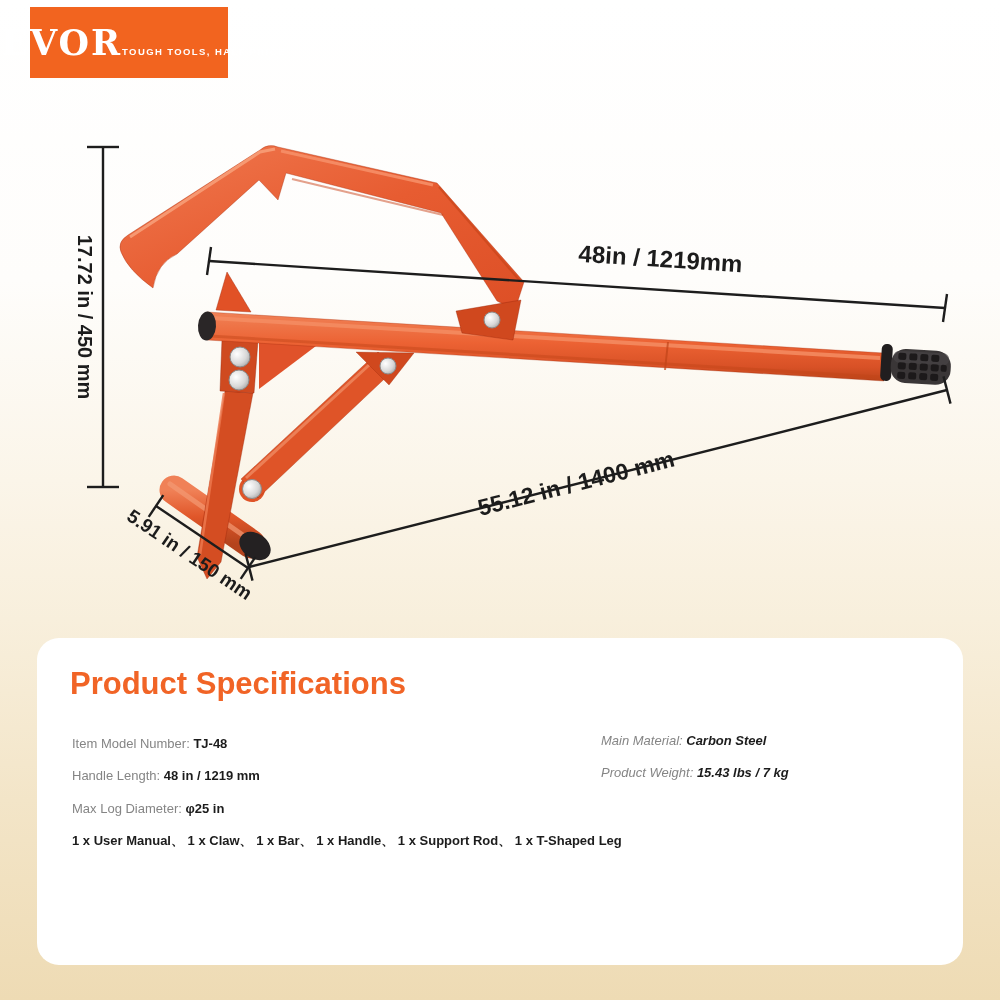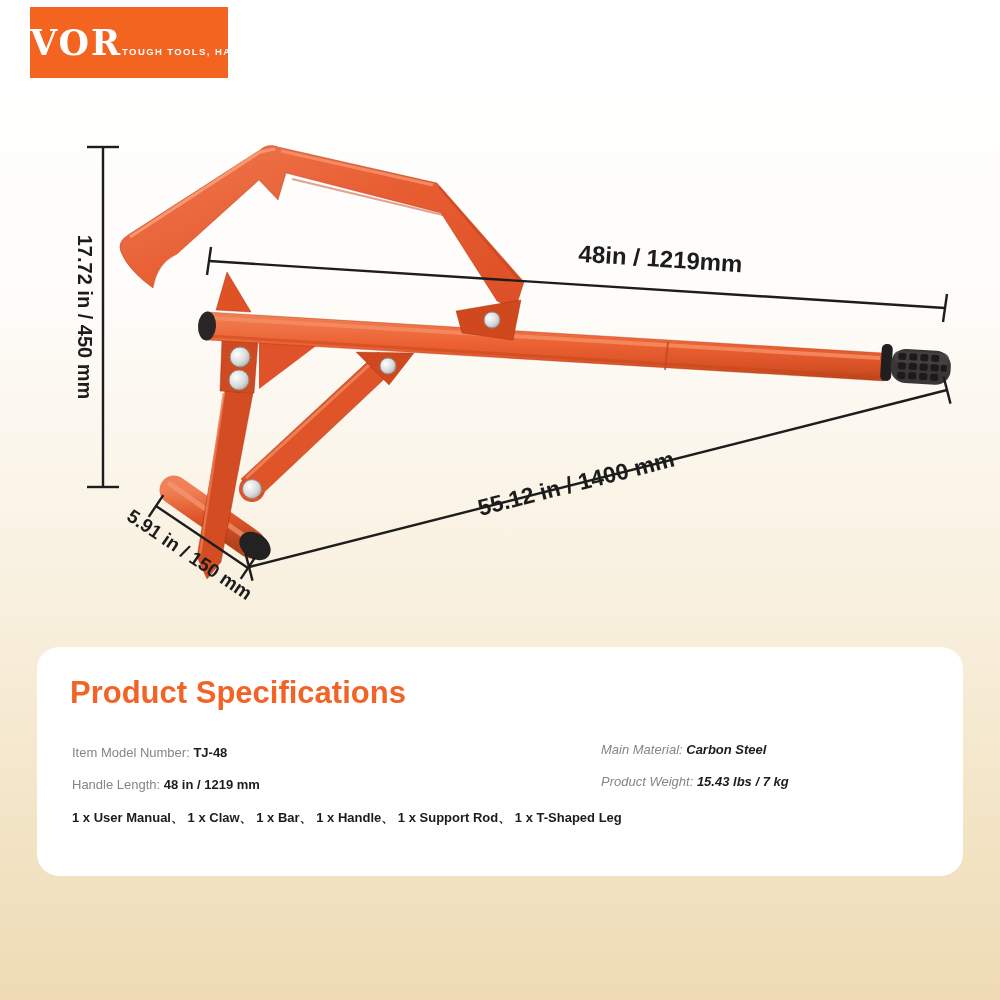--- a/index.html
+++ b/index.html
@@ -11,21 +11,21 @@
   
   .logo{position:absolute;left:30px;top:7px;width:198px;height:71px;background:#f2641f;
         display:flex;flex-direction:row;align-items:center;justify-content:center;}
   .logo .brand{font-family:"DejaVu Serif", serif;font-weight:bold;color:#ffffff;
         font-size:35px;line-height:34px;letter-spacing:2px;}
   .logo .tagline{color:#ffffff;font-size:9.5px;font-weight:bold;letter-spacing:1.4px;margin-top:17px;white-space:nowrap;}
   
   .tool-svg{position:absolute;left:0;top:0;}
   .dim-label{font-family:"Liberation Sans", sans-serif;font-weight:bold;fill:#1c1c1c;}
   
-  .spec-card{position:absolute;left:37px;top:638px;width:926px;height:229px;background:#ffffff;border-radius:22px;margin-top:9px;}
+  .spec-card{position:absolute;left:37px;top:638px;width:926px;height:327px;background:#ffffff;border-radius:22px;}
   .spec-title{position:absolute;left:33px;top:30px;font-size:31px;font-weight:bold;color:#f16426;line-height:1;}
   .spec-col{position:absolute;font-size:13px;line-height:32.4px;white-space:nowrap;color:#858585;}
   .spec-col.left{left:35px;top:90px;}
   .spec-col.right{left:564px;top:87px;font-style:italic;}
   .spec-row .lbl{color:#858585;}
   .spec-row .val{color:#1c1c1c;font-weight:bold;}
   .spec-row.strong{color:#1c1c1c;font-weight:bold;}
 </style>
 </head>
 <body>
@@ -164,20 +164,21 @@
     </g>
     <text class="dim-label" font-size="19" text-anchor="middle" transform="translate(186,560) rotate(34)">5.91 in / 150 mm</text>
   </svg>
 
   <div class="spec-card">
     <div class="spec-title">Product Specifications</div>
 
     <div class="spec-col left">
       <div class="spec-row"><span class="lbl">Item Model Number: </span><span class="val">TJ-48</span></div>
       <div class="spec-row"><span class="lbl">Handle Length: </span><span class="val">48 in / 1219 mm</span></div>
+      <div class="spec-row"><span class="lbl">Max Log Diameter: </span><span class="val">φ25 in</span></div>
       <div class="spec-row strong">1 x User Manual、 1 x Claw、 1 x Bar、 1 x Handle、 1 x Support Rod、 1 x T-Shaped Leg</div>
     </div>
 
     <div class="spec-col right">
       <div class="spec-row"><span class="lbl">Main Material: </span><span class="val">Carbon Steel</span></div>
       <div class="spec-row"><span class="lbl">Product Weight: </span><span class="val">15.43 lbs / 7 kg</span></div>
     </div>
   </div>
 
 </div>

